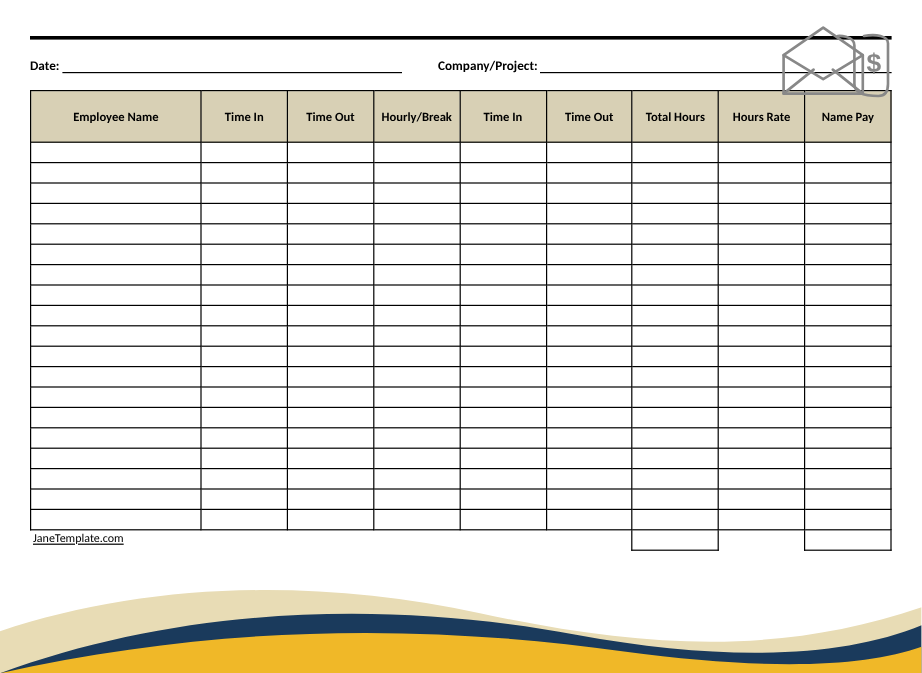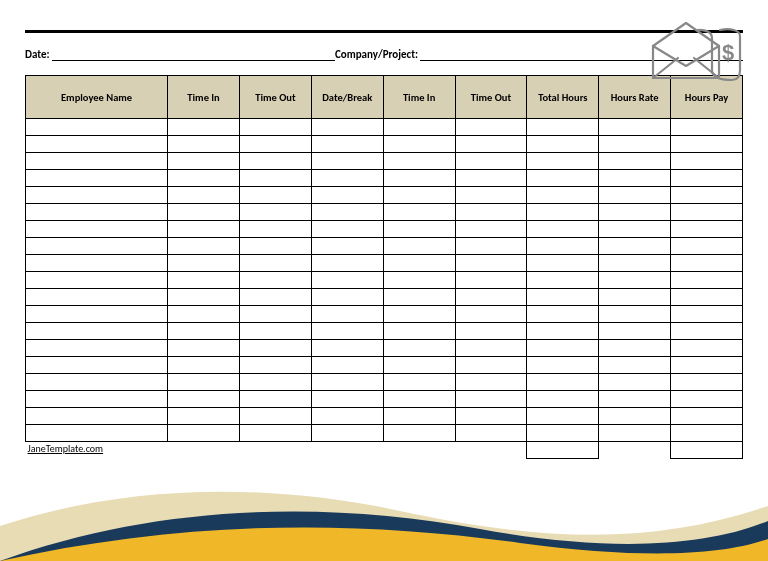--- a/index.html
+++ b/index.html
@@ -117,21 +117,21 @@
     </g>
   </svg>
 
   <hr class="hr-thick">
 
   <div class="meta-row">
     <div class="meta-field" style="width:310px;">
       <span class="meta-label">Date:</span>
       <span class="meta-line" style="flex:1;"></span>
     </div>
-    <div class="meta-field" style="flex:1; ">
+    <div class="meta-field" style="flex:1; margin-left:30px;">
       <span class="meta-label">Company/Project:</span>
       <span class="meta-line" style="flex:1;"></span>
     </div>
   </div>
 
   <table class="timesheet">
     <colgroup>
       <col class="col-name">
       <col class="col-std">
         <col class="col-std">
@@ -140,26 +140,26 @@
         <col class="col-std">
         <col class="col-std">
       <col class="col-std">
         <col class="col-std">
     </colgroup>
     <thead>
       <tr>
         <th>Employee Name</th>
         <th>Time In</th>
         <th>Time Out</th>
-        <th>Date/Break</th>
+        <th>Hourly/Break</th>
         <th>Time In</th>
         <th>Time Out</th>
         <th>Total Hours</th>
         <th>Hours Rate</th>
-        <th>Hours Pay</th>
+        <th>Name Pay</th>
       </tr>
     </thead>
     <tbody id="timesheet-body">
         <tr>
           <td></td>
           <td></td>
           <td></td>
           <td></td>
           <td></td>
           <td></td>

